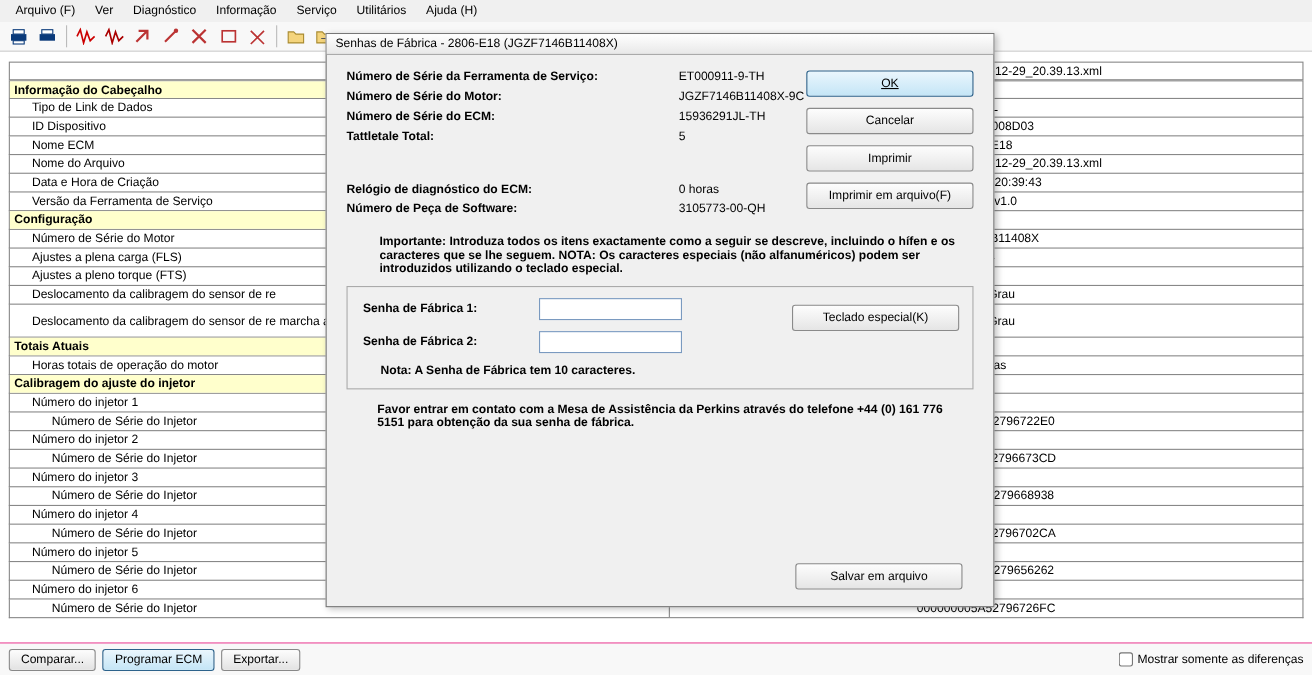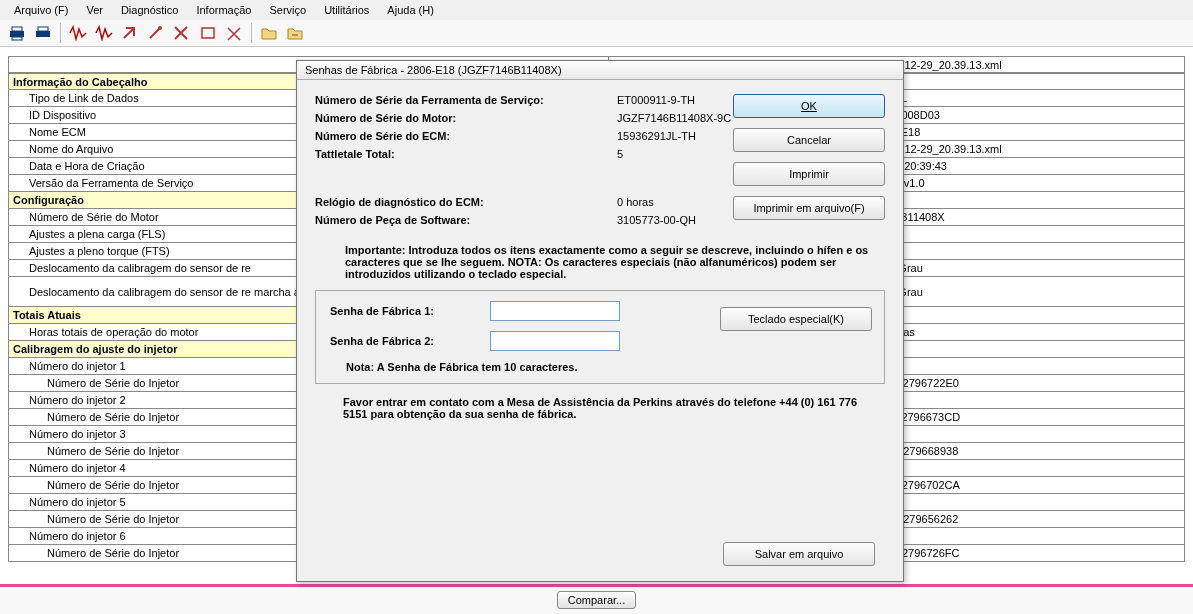--- a/index.html
+++ b/index.html
@@ -20,27 +20,27 @@
 .row:first-child { border-top: 1px solid #888; }
 .row .label-cell { flex: 0 0 600px; padding: 0 4px; display: flex; align-items: center; border-right: 1px solid #888; height: 100%; }
 .row .val-cell { flex: 1; text-align: center; padding: 0 4px; display: flex; align-items: center; justify-content: center; height: 100%; }
 .row.header .label-cell { background: #ffffcc; font-weight: bold; }
 .row.double { height: 30px; }
 .tree-conn { color: #666; font-family: monospace; margin-right: 2px; }
 .indent-1 { padding-left: 18px !important; }
 .indent-2 { padding-left: 36px !important; }
 
 
-.bottom-bar { position: absolute; left: 0; bottom: 0; width: 100%; padding: 4px 8px; display: flex; align-items: center; gap: 6px; border-top: 3px solid #ec4899; background: #f8f8f8; height: 30px; flex-direction: column; }
+.bottom-bar { position: absolute; left: 0; bottom: 0; width: 100%; padding: 4px 8px; display: flex; align-items: center; gap: 6px; border-top: 1px solid #ec4899; background: #f8f8f8; height: 30px; }
 .btn { background: linear-gradient(#fdfdfd,#e2e2e2); border: 1px solid #888; border-radius: 3px; padding: 2px 10px; cursor: pointer; height: 20px; }
 .btn.primary { border: 1px solid #2c628b; background: linear-gradient(#eaf6fd,#c4e5f6); }
 .chk-label { margin-left: auto; display: flex; align-items: center; gap: 4px; }
 
 
-.dialog { position: absolute; left: 296px; top: 60px; width: 608px; height: 522px; background: #f0f0f0; border: 1px solid #777; box-shadow: 2px 2px 6px rgba(0,0,0,.25); }
+.dialog { position: absolute; left: 296px; top: 30px; width: 608px; height: 522px; background: #f0f0f0; border: 1px solid #777; box-shadow: 2px 2px 6px rgba(0,0,0,.25); }
 .dialog-title { background: linear-gradient(#fff,#e8e8e8); border-bottom: 1px solid #aaa; padding: 3px 8px; font-size: 11px; }
 .dialog-body { padding: 14px 18px 10px 18px; position: relative; height: calc(100% - 22px); }
 .info-row { display: flex; margin-bottom: 6px; gap: 42px; }
 .info-label { width: 260px; font-weight: bold; }
 .info-val { flex: 1; }
 .dlg-btn-col { position: absolute; right: 18px; top: 14px; display: flex; flex-direction: column; gap: 10px; width: 152px; }
 .dlg-btn { background: linear-gradient(#fdfdfd,#e5e5e5); border: 1px solid #8a8a8a; border-radius: 3px; padding: 4px 8px; text-align: center; cursor: pointer; height: 24px; display:flex; align-items:center; justify-content:center; }
 .dlg-btn.default { border: 1px solid #2c628b; background: linear-gradient(#eaf6fd,#c4e5f6); }
 .dlg-section2 { margin-top: 36px; }
 .importante { margin: 18px 0 10px 30px; font-weight: bold; width: 530px; }

